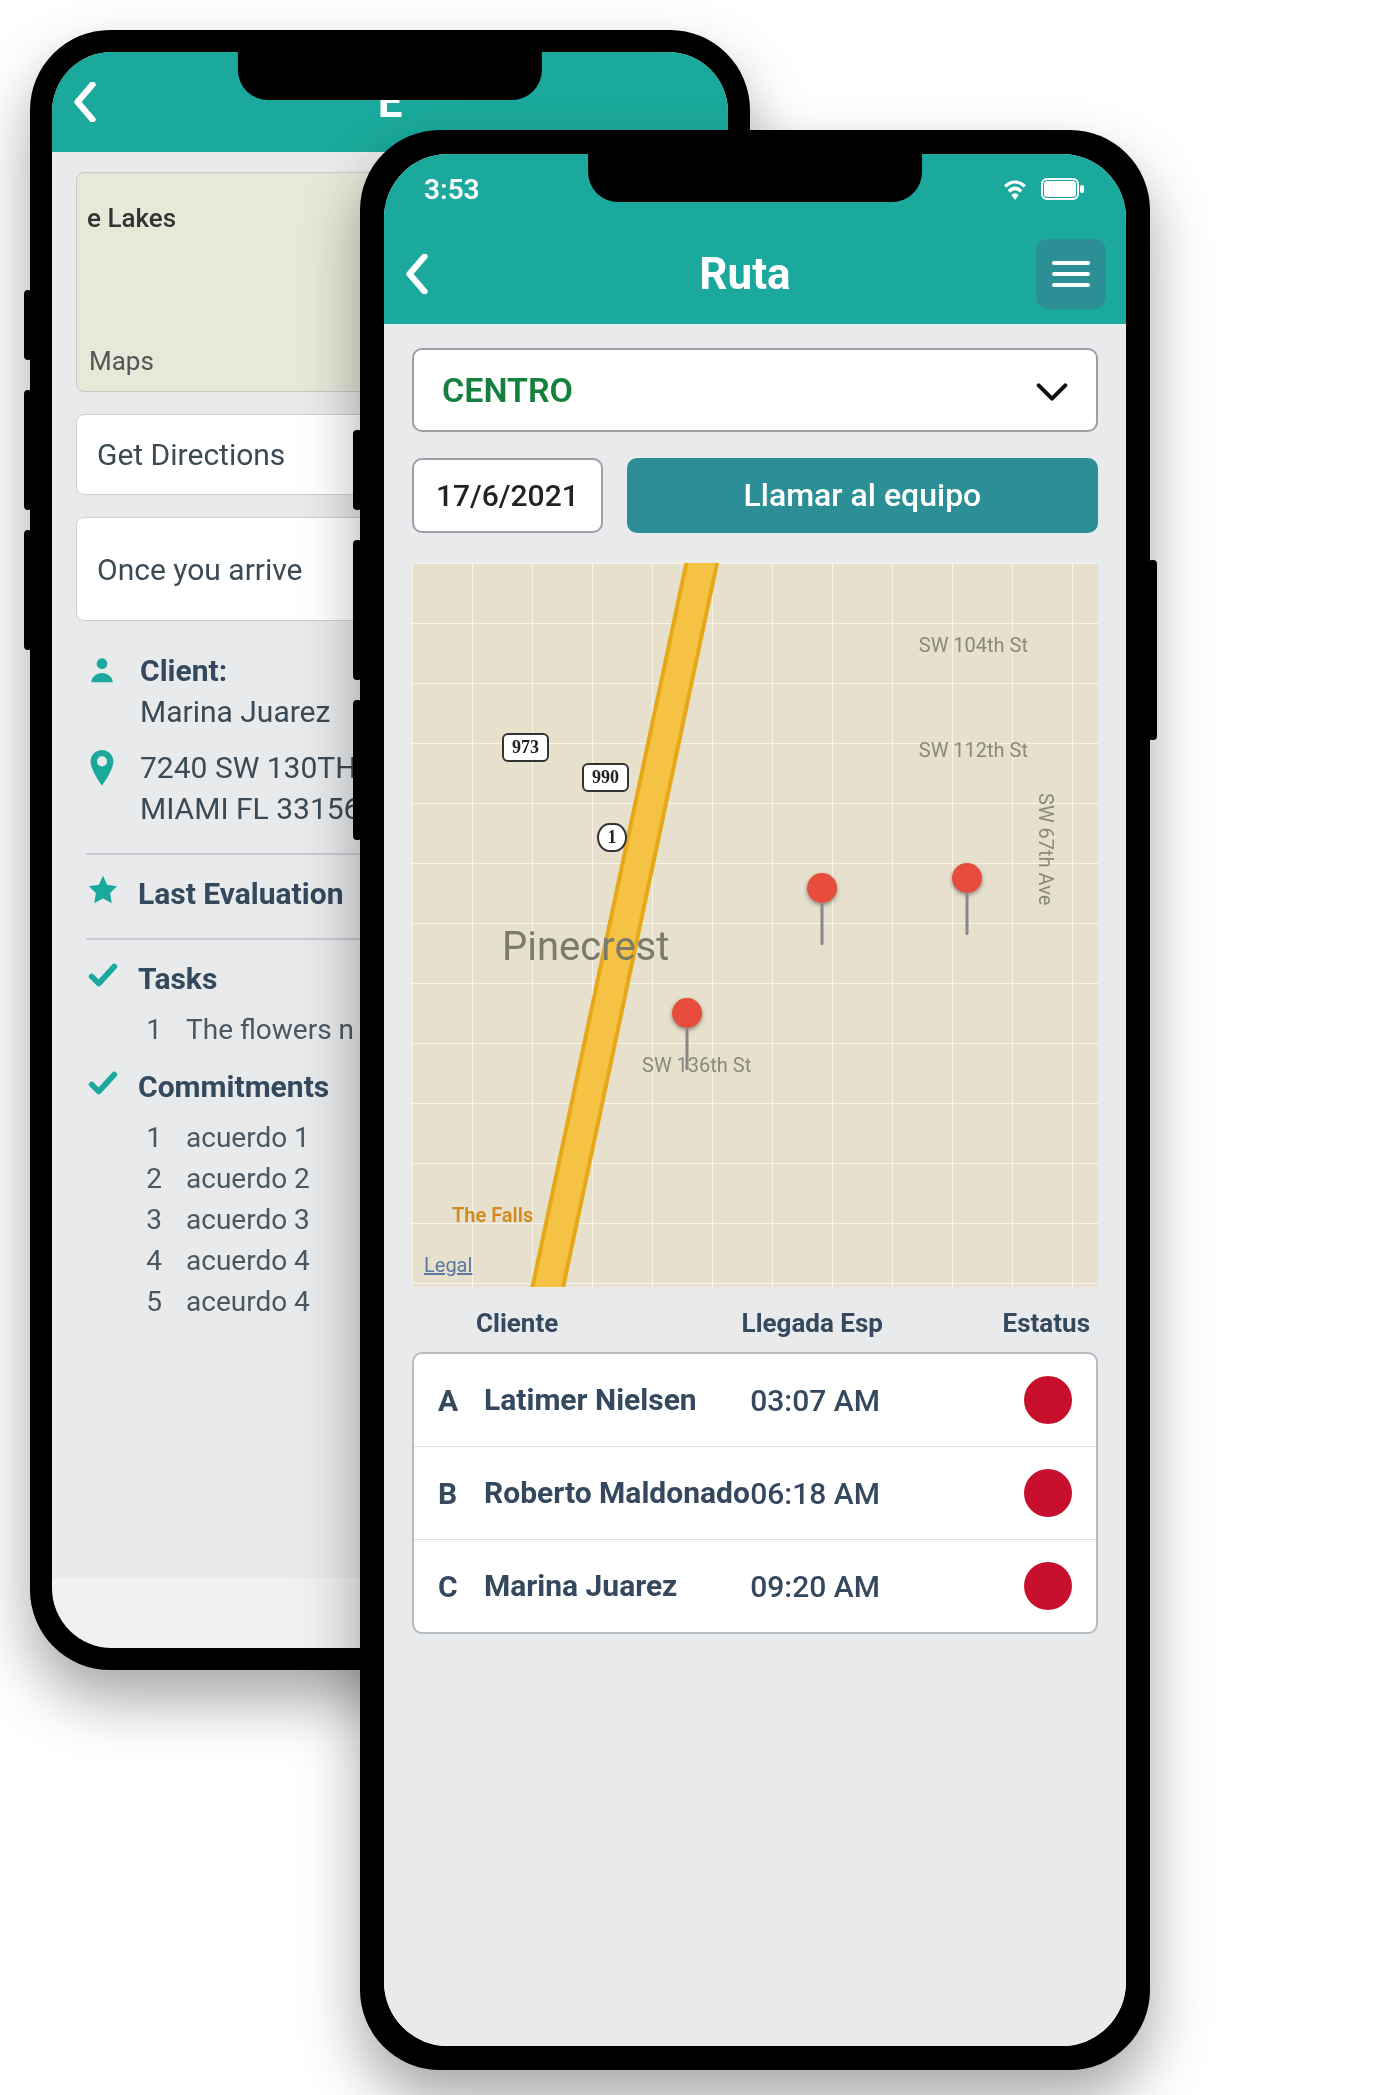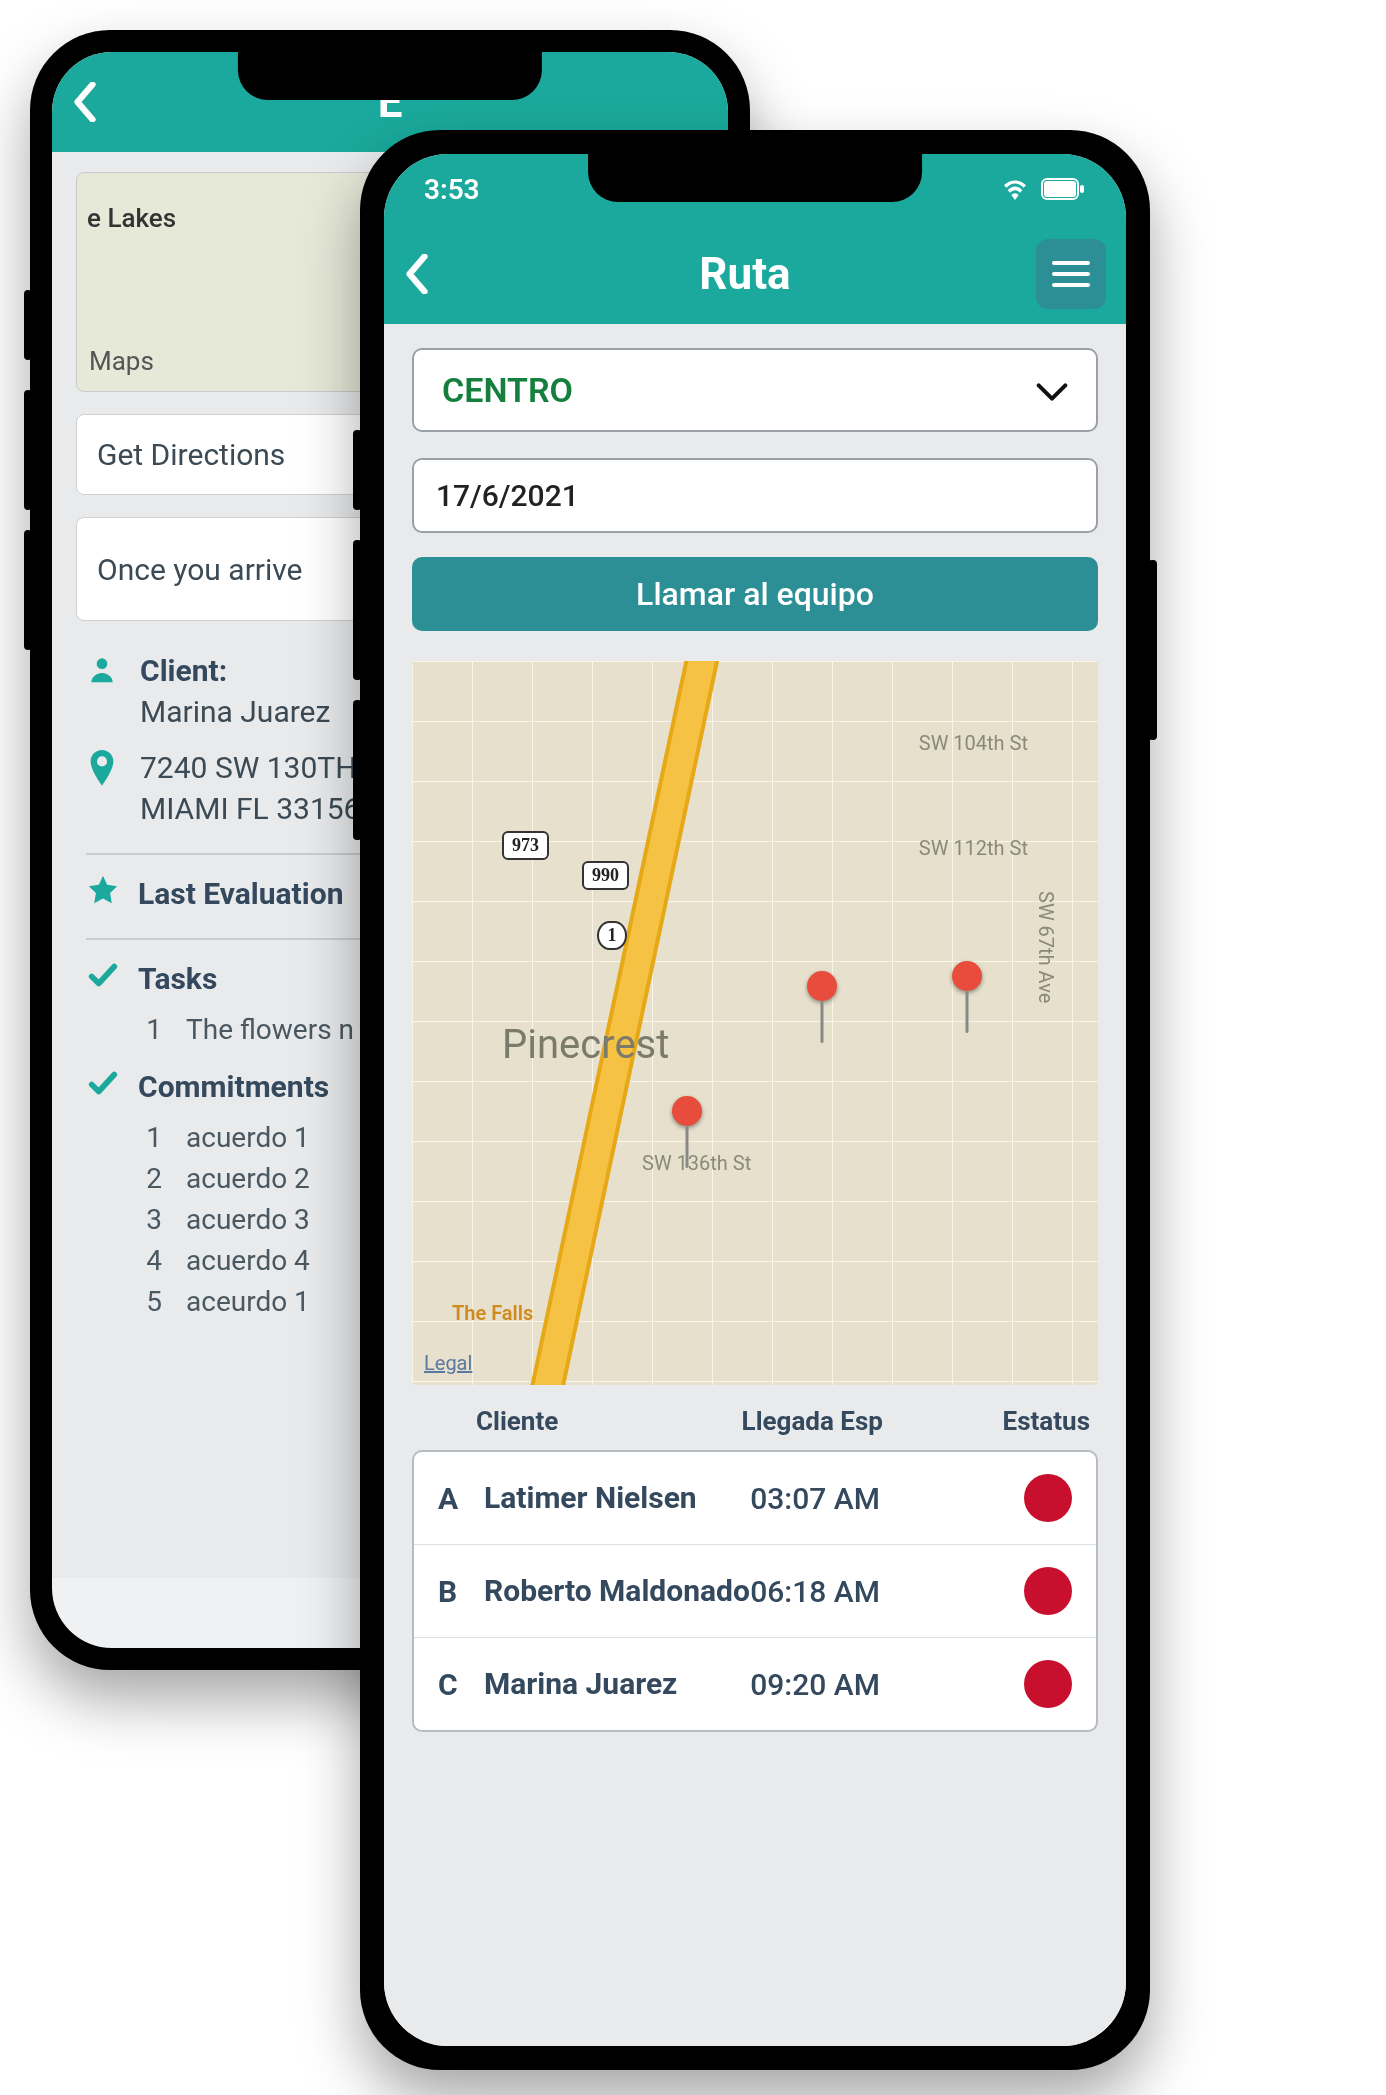--- a/index.html
+++ b/index.html
@@ -163,21 +163,21 @@
     border: 2px solid #9aa0a6;
     border-radius: 10px;
     padding: 20px 28px;
     display: flex;
     align-items: center;
     justify-content: space-between;
     font-size: 34px;
     font-weight: 600;
     color: #15803d;
   }
-  .row-controls { display: flex; gap: 24px; margin-top: 26px; flex-direction: column; }
+  .row-controls { display: flex; gap: 24px; margin-top: 26px; }
   .date-box {
     background: #fff;
     border: 2px solid #9aa0a6;
     border-radius: 10px;
     padding: 18px 22px;
     font-size: 30px;
     color: #222;
     font-weight: 500;
   }
   .call-btn {
@@ -364,21 +364,21 @@
           <div class="nl-row">
               <span class="nl-num">3</span>
               <span>acuerdo 3</span>
             </div>
           <div class="nl-row">
               <span class="nl-num">4</span>
               <span>acuerdo 4</span>
             </div>
           <div class="nl-row">
               <span class="nl-num">5</span>
-              <span>aceurdo 1</span>
+              <span>aceurdo 4</span>
             </div>
         </div>
       </div>
     </div>
   </div>
 </div>
 
 <div class="phone phone-b">
   <div class="side-btn" style="left:-7px; top:300px; width:9px; height:80px;"></div>
   <div class="side-btn" style="left:-7px; top:410px; width:9px; height:140px;"></div>

